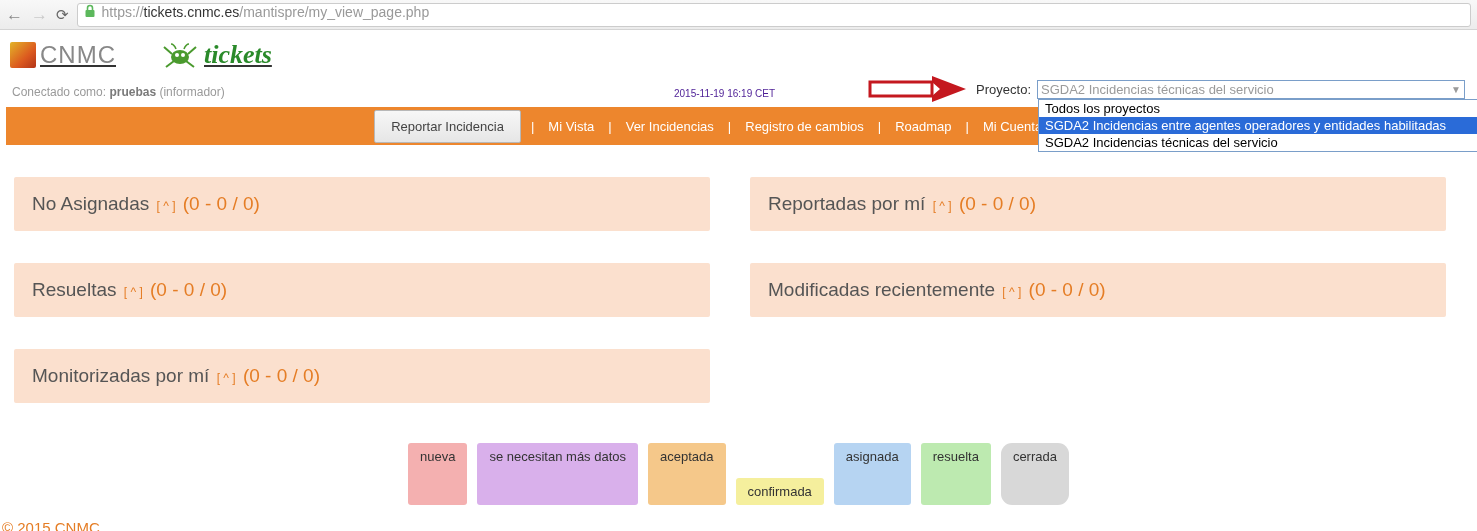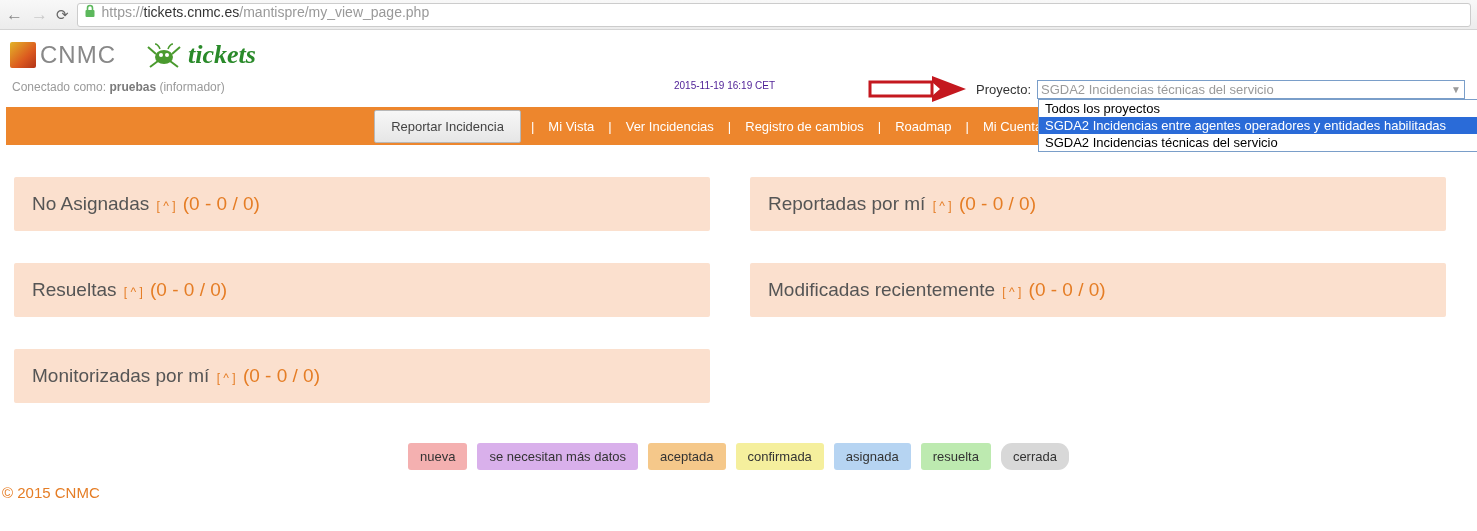--- a/index.html
+++ b/index.html
@@ -10,30 +10,30 @@
 .chrome-arrow { color: #888; font-size: 17px; cursor: pointer; }
 .chrome-arrow.disabled { color: #c9c9c9; }
 .reload { font-size: 15px; color: #666; cursor: pointer; }
 .addr-wrap { flex: 1; display: flex; align-items: flex-start; background: #fff; border: 1px solid #ccc; border-radius: 3px; height: 24px; padding: 0 6px; gap: 6px; }
 .lock { width: 12px; height: 14px; }
 .addr { font-size: 14px; color: #999; }
 .addr .host { color: #333; }
 
 
 .header { padding: 10px 10px 0 10px; }
-.logos { display: flex; align-items: center; gap: 28px; margin-bottom: 10px; }
+.logos { display: flex; align-items: center; gap: 44px; margin-bottom: 10px; text-decoration: underline; }
 .cnmc-logo { display: flex; align-items: center; gap: 4px; }
 .cnmc-sq { width: 26px; height: 26px; background: linear-gradient(135deg,#e3b429 0%,#dc5a1f 60%,#b23418 100%); border-radius: 2px; }
 .cnmc-text { font-size: 24px; color: #888; font-weight: 300; letter-spacing: 1px; }
 .tickets-logo { display:flex; align-items:center; gap:4px;}
 .mantis-bug { width:40px; height:28px; }
 .tickets-text { font-family: Georgia, 'Times New Roman', serif; font-style: italic; font-weight: bold; font-size: 26px; color: #2a8a2a; }
 
 
-.userline { display:flex; align-items:flex-start; color:#9a9a9a; font-size:12px; padding: 0 2px 8px 2px; position: relative; }
+.userline { display:flex; align-items:flex-end; color:#9a9a9a; font-size:12px; padding: 0 2px 8px 2px; position: relative; }
 .userline .who { color:#9a9a9a; }
 .userline .who b { color:#7a7a7a; }
 .userline .ts { position:absolute; left: 664px; color:#4c1d95; font-size:10px; }
 .userline .proj-area { margin-left:auto; display:flex; align-items:center; gap:6px; position:relative; }
 .arrow-annot { position:absolute; left:-108px; top:-8px; }
 .proj-label { color:#333; font-size:13px; }
 .proj-select { width:428px; border:1px solid #7a9ec9; font-size:13px; padding:1px 3px; background:#fff; position:relative;}
 .dropdown-list { position:absolute; top:18px; left:0; width:504px; border:1px solid #7a9ec9; background:#fff; z-index:100;}
 .dropdown-list div { font-size:13px; padding:1px 6px; color:#000; cursor:pointer; white-space:nowrap; overflow:hidden;}
 .dropdown-list div.hl { background:#2a6bd8; color:#fff; }
@@ -50,21 +50,21 @@
 .box { background:#fbe0ce; border-radius:2px; padding: 16px 18px; color:#555; font-size:19px; font-family: 'Segoe UI', Arial, sans-serif; font-weight:300;}
 .box .caret { color:#e57d25; font-size:12px; font-weight:normal; padding:0 2px;}
 .box .count { color:#e57d25; font-size:19px; }
 
 
 .legend { display:flex; justify-content:center; gap:10px; padding:30px 0 10px 0;}
 .leg { padding:6px 12px; border-radius:3px; font-size:13px; color:#333;}
 .leg.nueva { background:#f4b0b0; }
 .leg.necesitan { background:#d9b0eb; }
 .leg.aceptada { background:#f5c88a; }
-.leg.confirmada { background:#f5ef9d; }
+.leg.confirmada { background:#f5ef9d;margin-top:35px; }
 .leg.asignada { background:#b6d4f2; }
 .leg.resuelta { background:#bdeab0; }
 .leg.cerrada { background:#d8d8d8;border-radius:11px; }
 
 .footer { color:#e57d25; font-size:15px; padding:4px 6px 10px 2px;}
 </style>
 </head>
 <body>
 
 <div class="chrome-bar">

